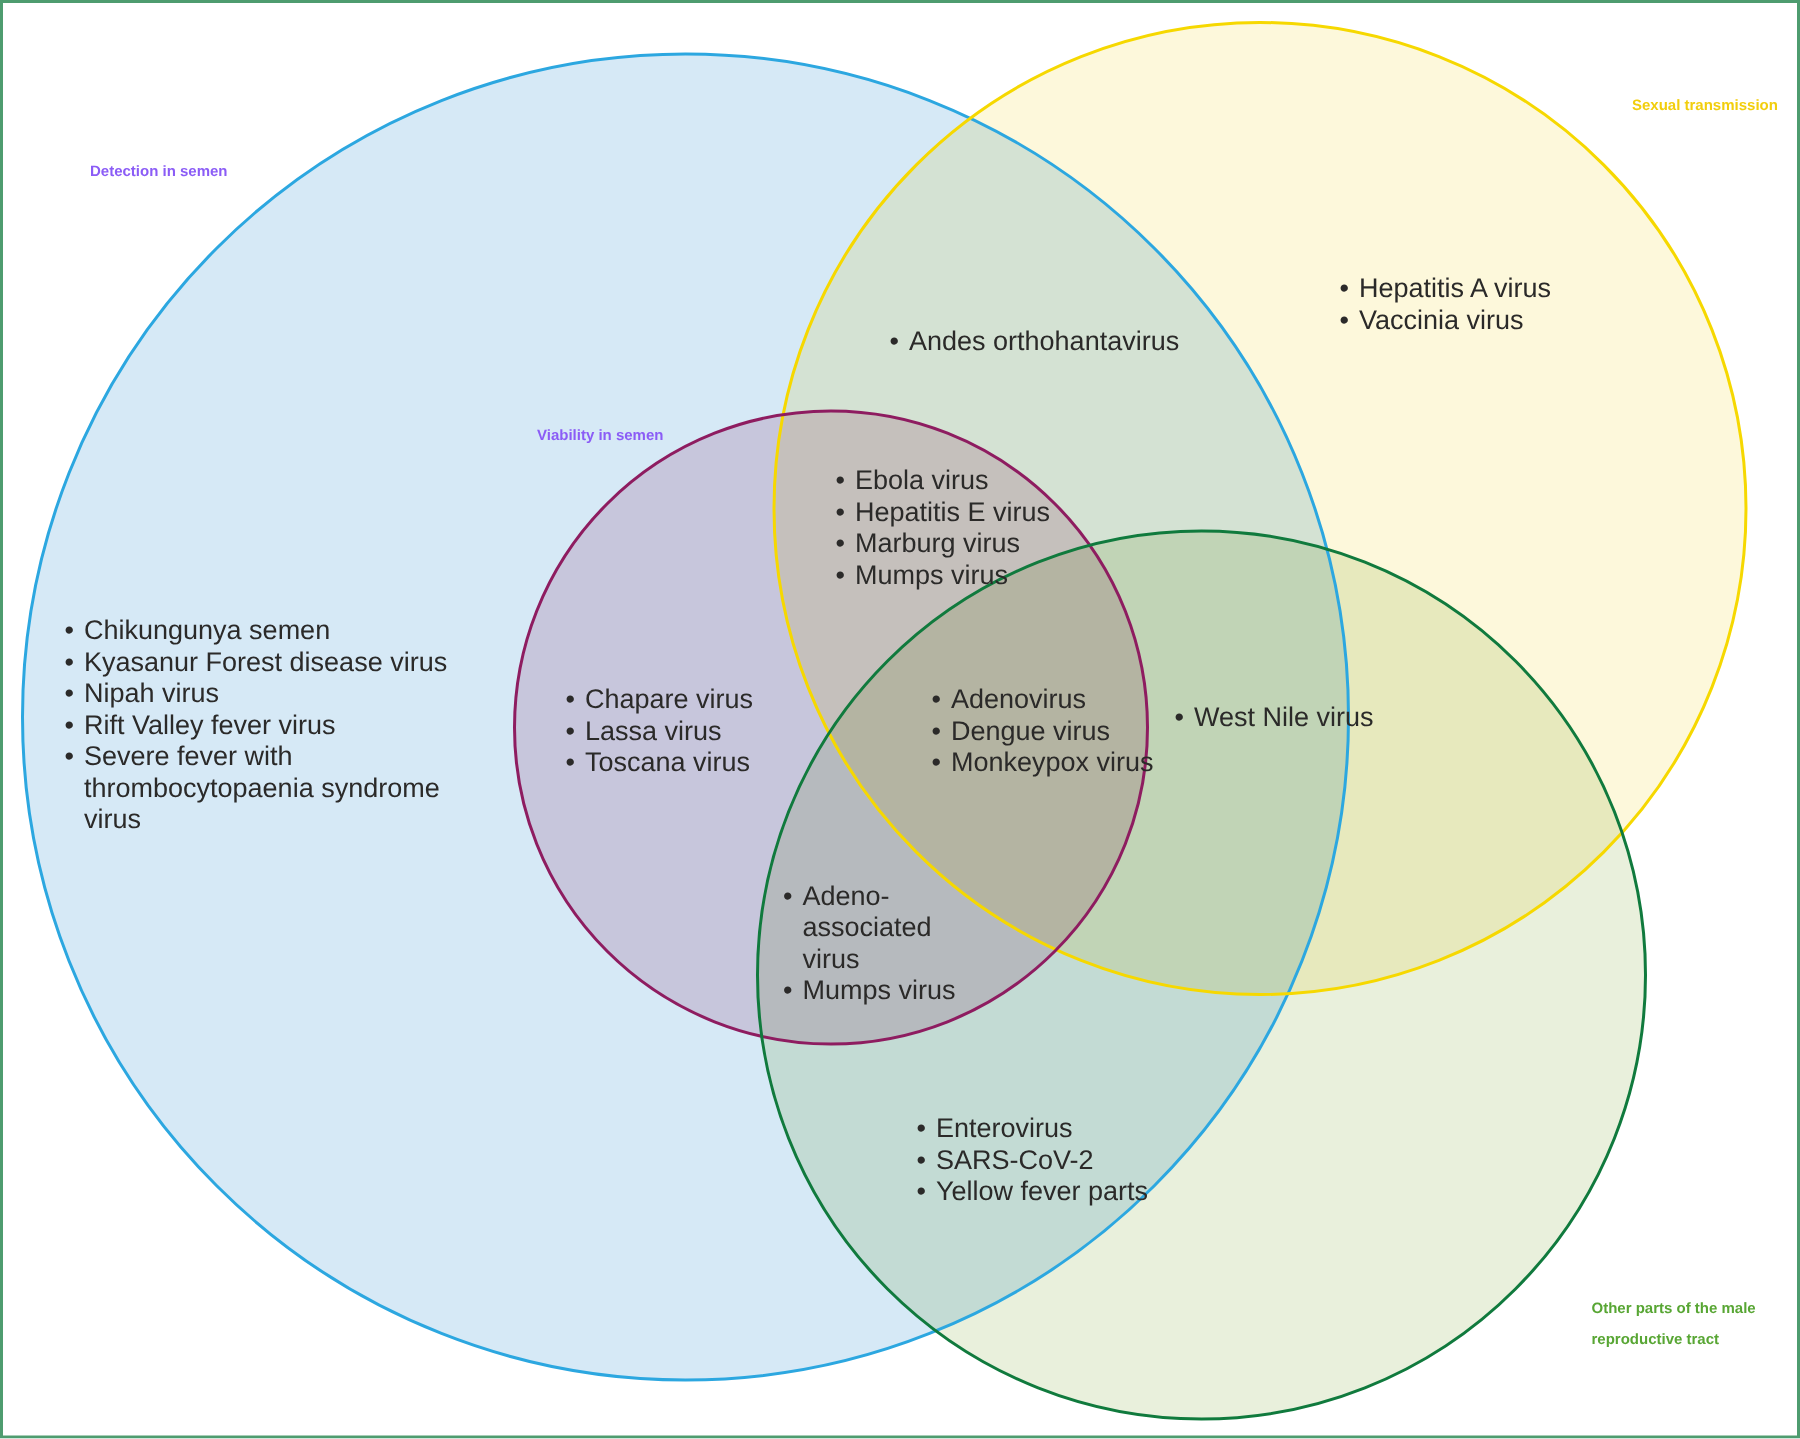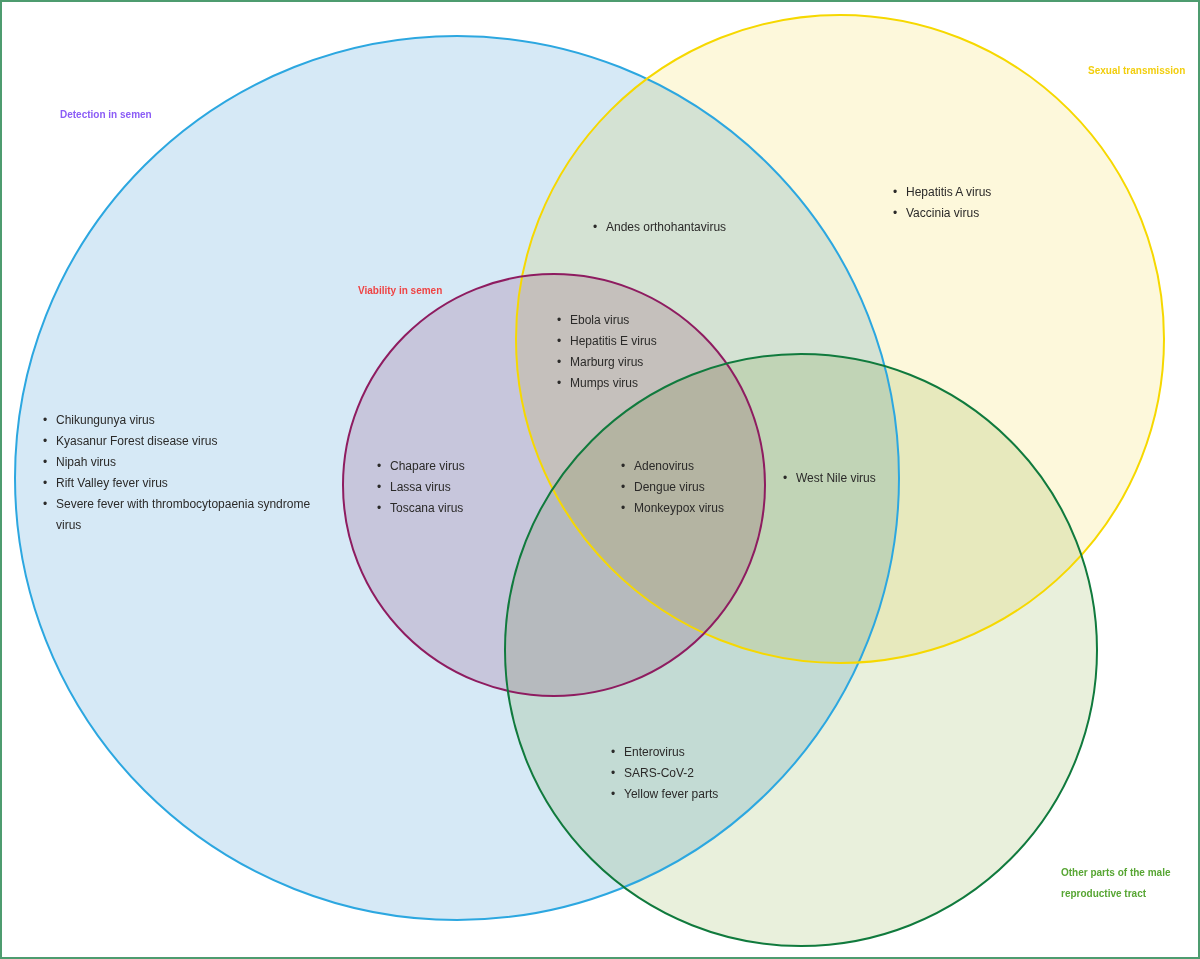--- a/index.html
+++ b/index.html
@@ -10,21 +10,21 @@
     border: 2px solid #4E9C6F;
     background: #ffffff;
     font-family: "Liberation Sans", "DejaVu Sans", sans-serif;
     overflow: hidden;
   }
   svg.venn { position: absolute; left: 0; top: 0; isolation: isolate; }
   svg.venn .fillc { mix-blend-mode: multiply; }
 
   .region {
     position: absolute;
-    font-size: 12px;
+    font-size: 18px;
     line-height: 21px;
     color: #2B2A29;
   }
   .item { display: flex; }
   .b { flex: 0 0 13px; }
   .b::before { content: "\2022"; }
   .t { flex: 1 1 auto; }
   .nw .t { white-space: nowrap; }
 
   .set-label {
@@ -52,28 +52,28 @@
       <circle cx="838" cy="337" r="324" stroke="#F6D800"></circle>
       <circle cx="552" cy="483" r="211" stroke="#8E1C60"></circle>
       <circle cx="799" cy="648" r="296" stroke="#107A3D"></circle>
     </g>
   </svg>
 
   <div class="set-label" style="left: 58px; top: 84px; width: 105px; color: #8b5cf6; margin-top: 18px;">Detection in semen</div>
 
   <div class="set-label right" style="left: 1086px; top: 58px; width: 100px; color: rgb(242, 206, 13);">Sexual transmission</div>
 
-  <div class="set-label" style="left: 356px; top: 278px; width: 95px; color: #ef4444;">Viability in semen</div>
+  <div class="set-label" style="left: 356px; top: 278px; width: 95px; color: #8b5cf6;">Viability in semen</div>
 
   <div class="set-label" style="left: 1059px; top: 860px; width: 162px; color: rgb(88, 166, 52);">Other parts of the male reproductive tract</div>
 
   <div class="region" style="left:41px; top:408px; width:268px">
     <div class="item">
         <span class="b"></span>
-        <span class="t">Chikungunya virus</span>
+        <span class="t">Chikungunya semen</span>
       </div>
     <div class="item">
         <span class="b"></span>
         <span class="t">Kyasanur Forest disease virus</span>
       </div>
     <div class="item">
         <span class="b"></span>
         <span class="t">Nipah virus</span>
       </div>
     <div class="item">
@@ -154,20 +154,30 @@
   </div>
 
   <div class="region nw" style="left:781px; top:466px">
     <div class="item">
         <span class="b"></span>
         <span class="t">West Nile virus</span>
       </div>
   </div>
 
 
+  <div class="region" style="left:520px; top:585px; width:125px">
+    <div class="item">
+        <span class="b"></span>
+        <span class="t">Adeno-associated virus</span>
+      </div>
+    <div class="item">
+        <span class="b"></span>
+        <span class="t">Mumps virus</span>
+      </div>
+  </div>
 
   <div class="region nw" style="left:609px; top:740px">
     <div class="item">
         <span class="b"></span>
         <span class="t">Enterovirus</span>
       </div>
     <div class="item">
         <span class="b"></span>
         <span class="t">SARS-CoV-2</span>
       </div>

